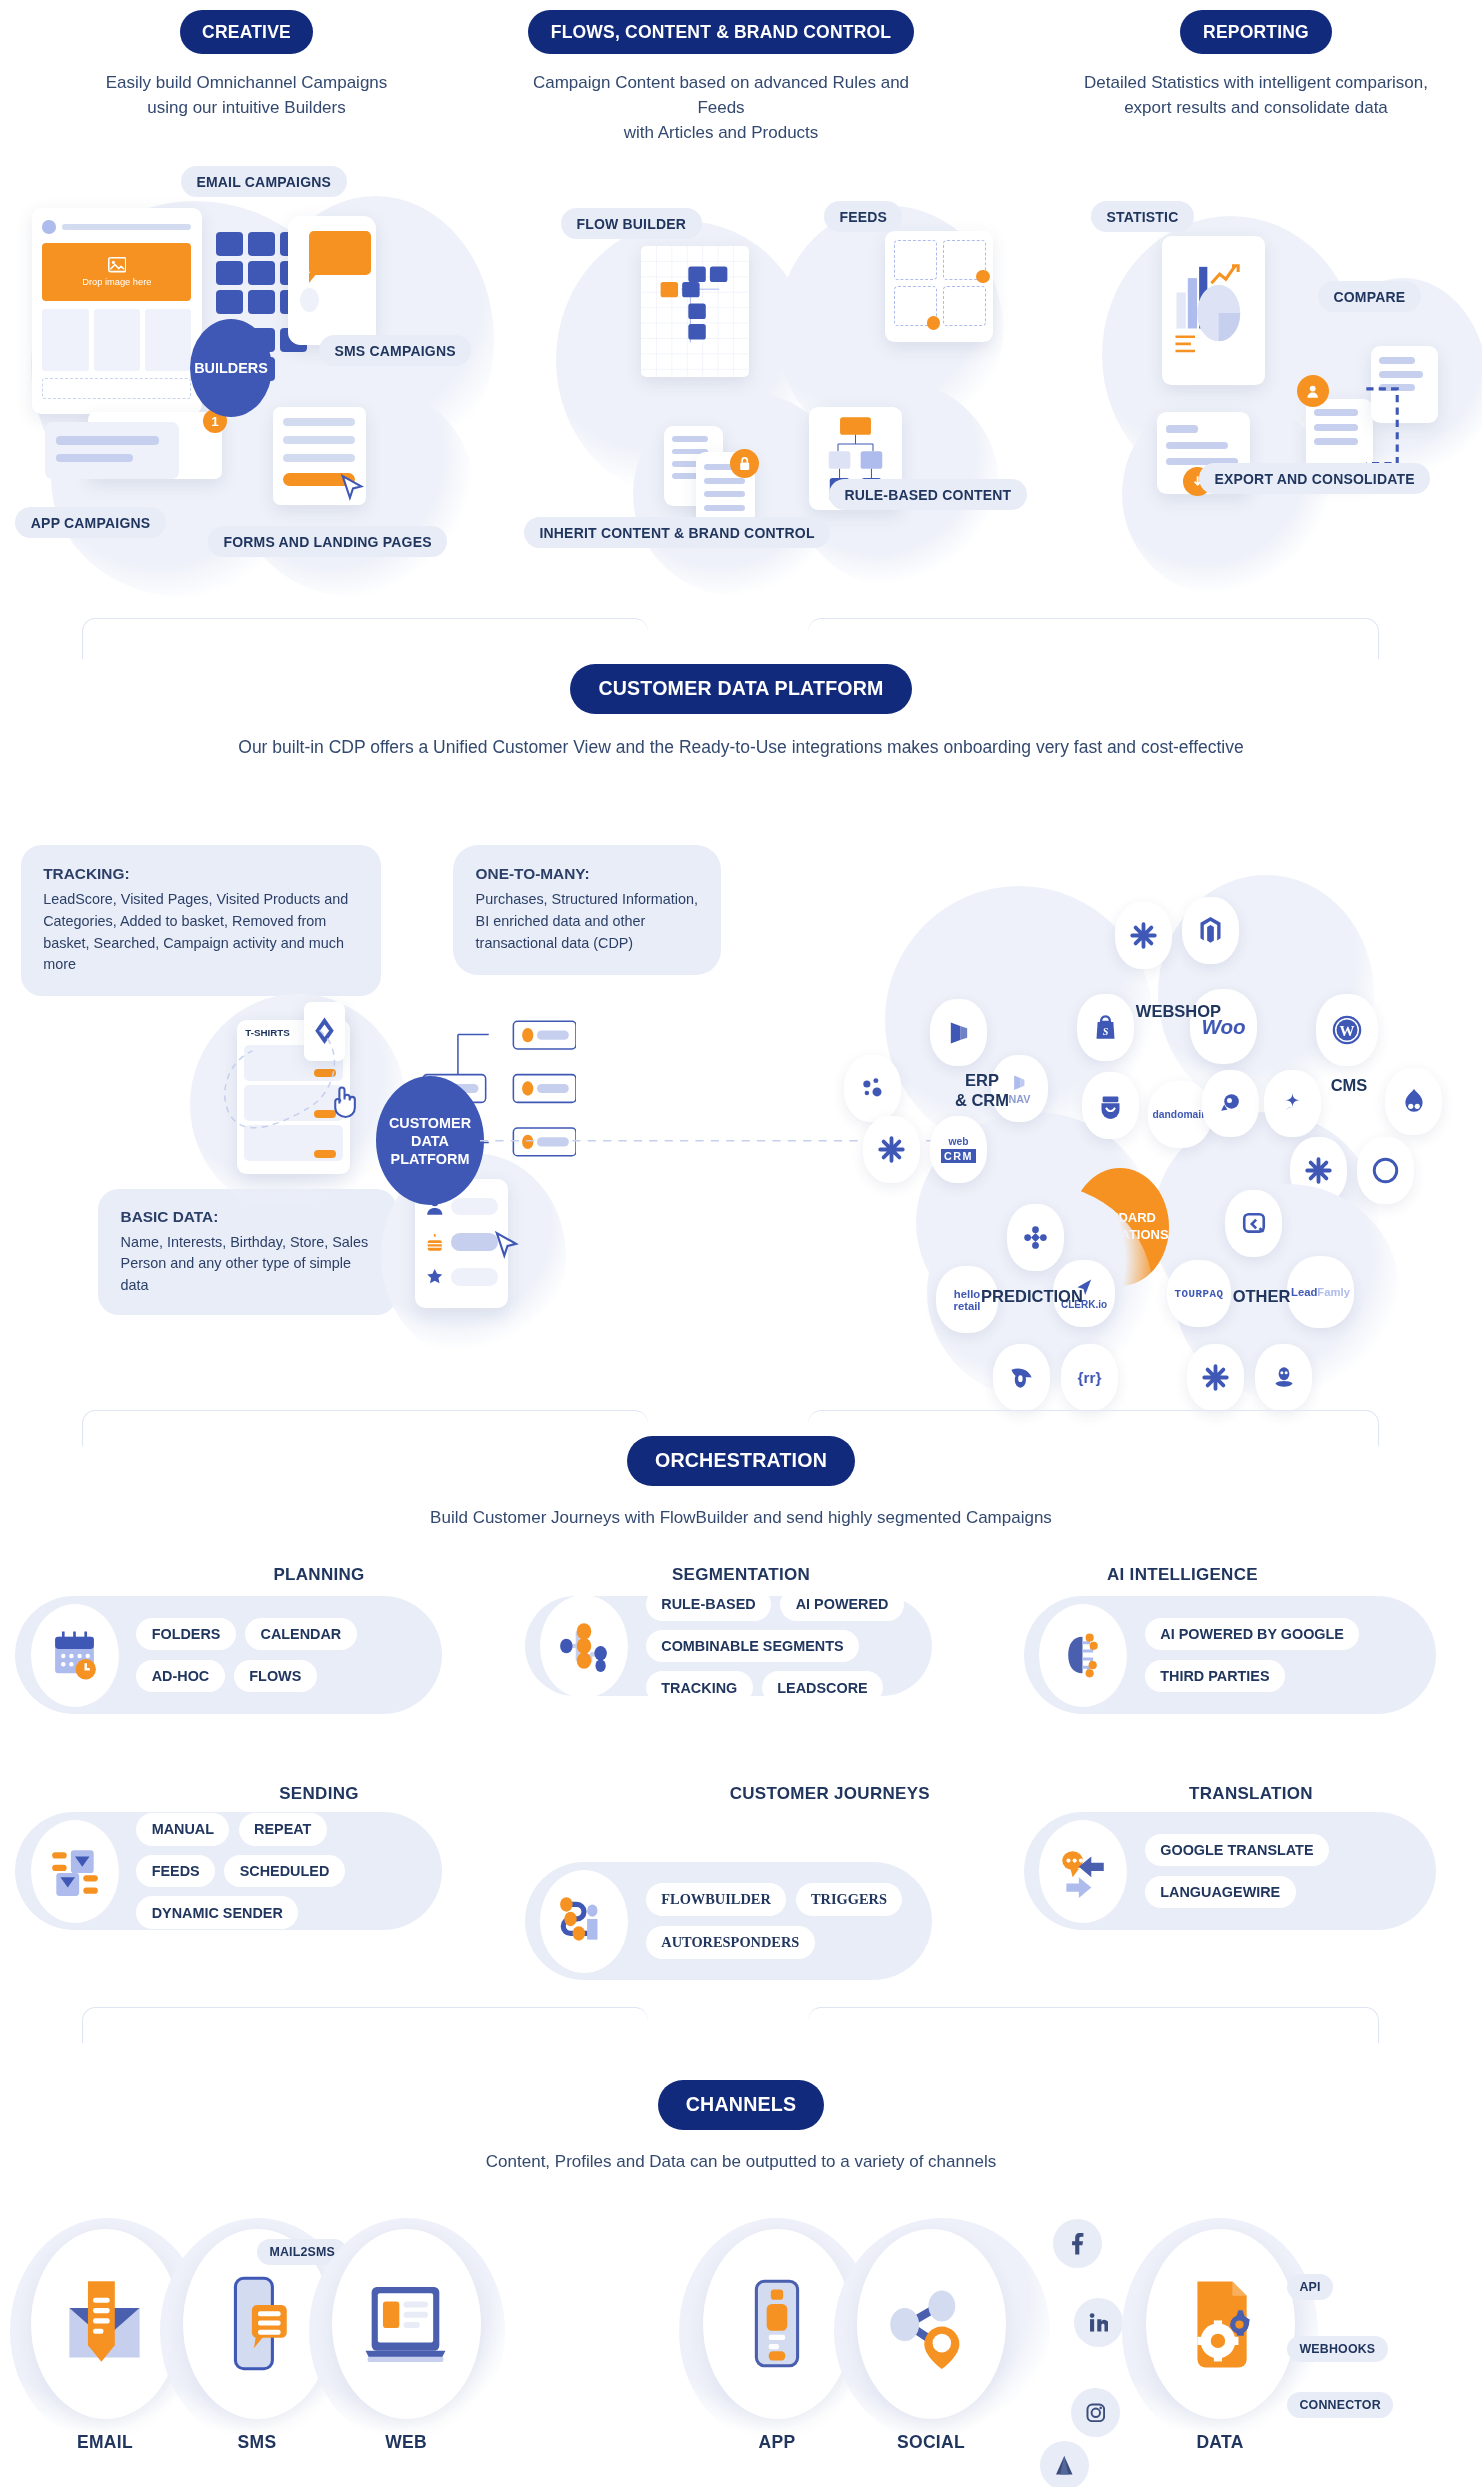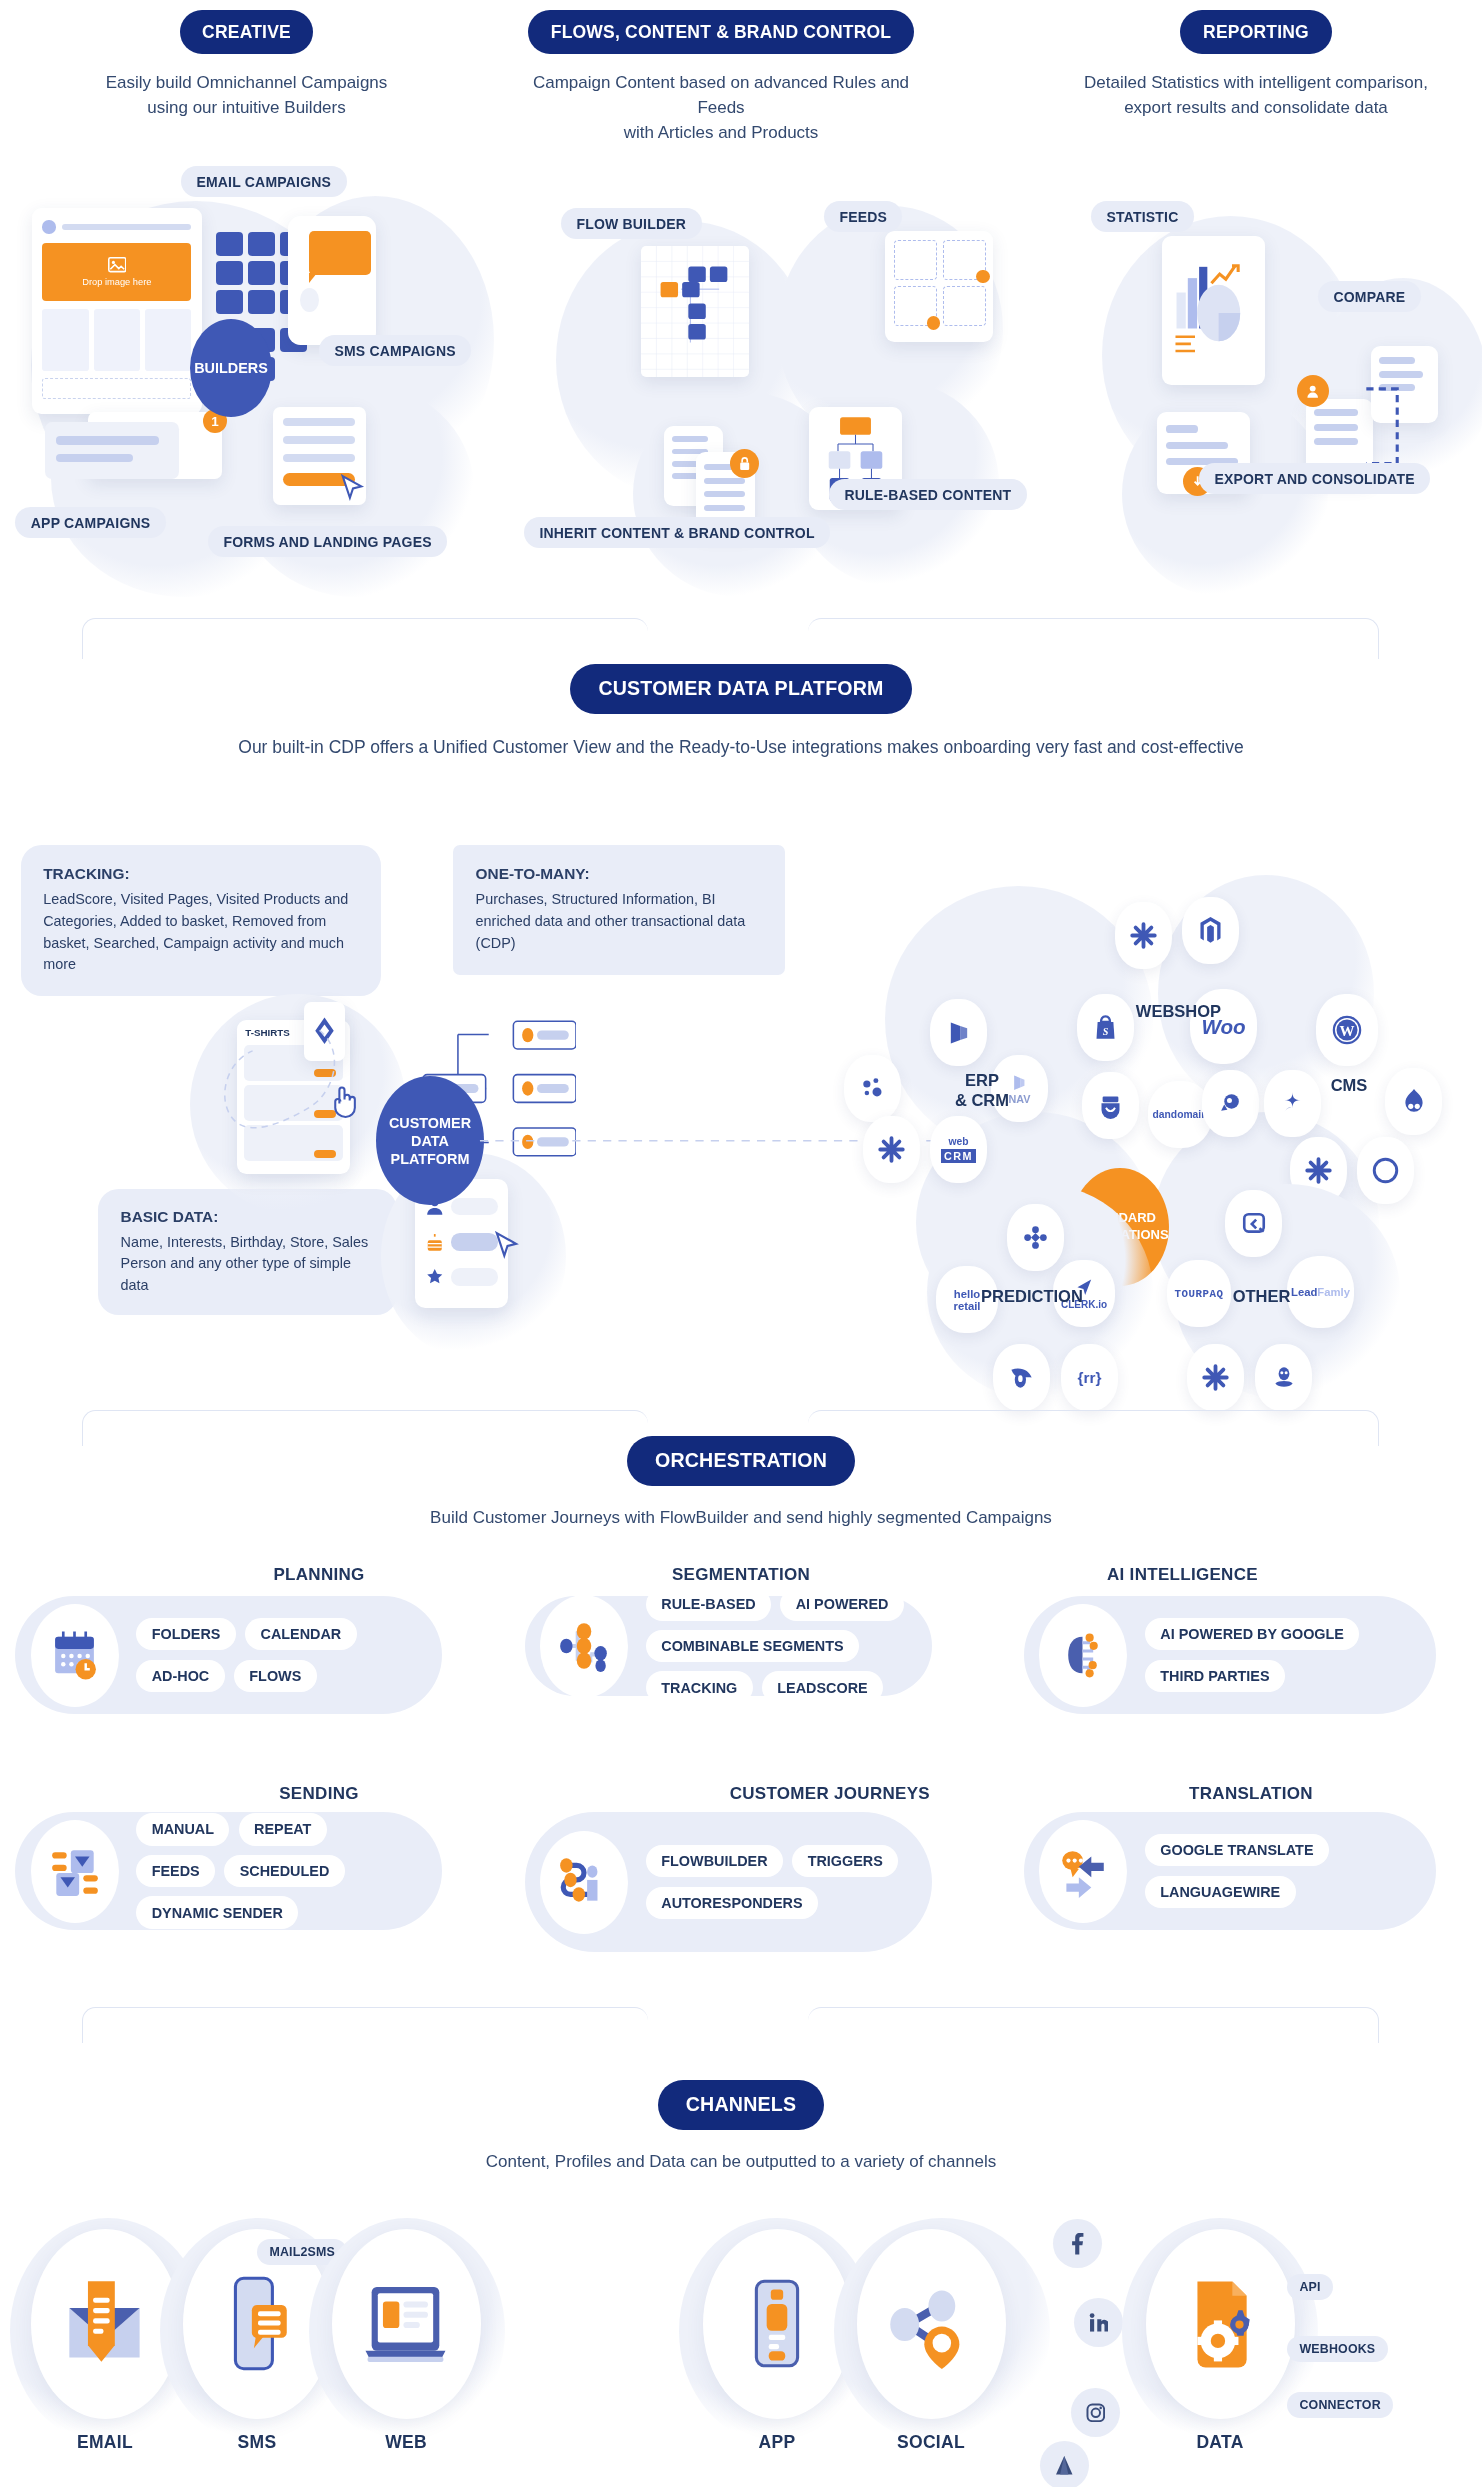--- a/index.html
+++ b/index.html
@@ -371,21 +371,21 @@
   <div class="caption" style="margin-top:21.6px;font-size:17.5px;">Our built-in CDP offers a Unified Customer View and the Ready-to-Use  integrations makes onboarding very fast and cost-effective</div>
 </div>
 
 <div style="position:absolute;left:0;top:824px;width:1482px;height:546px;">
 
   <div style="position:absolute;left:20.6px;top:20.6px;width:360px;padding:20.6px 22.6px;background:#e9edf8;border-radius:20.6px;">
     <div style="font-weight:700;font-size:15.4px;margin-bottom:6.2px;">TRACKING:</div>
     <div style="font-size:14.4px;line-height:1.5;">LeadScore, Visited Pages, Visited Products and Categories, Added to basket, Removed from basket, Searched, Campaign activity and much more</div>
   </div>
 
-  <div style="position:absolute;left:453px;top:20.6px;width:332px;padding:20.6px 22.6px;background:#e9edf8;border-radius:7px;">
+  <div style="position:absolute;left:453px;top:20.6px;width:268px;padding:20.6px 22.6px;background:#e9edf8;border-radius:25px;">
     <div style="font-weight:700;font-size:15.4px;margin-bottom:6.2px;">ONE-TO-MANY:</div>
     <div style="font-size:14.4px;line-height:1.5;">Purchases, Structured Information, BI enriched data and other transactional data (CDP)</div>
   </div>
 
   <div style="position:absolute;left:98px;top:365px;width:299px;padding:18.5px 22.6px;background:#e9edf8;border-radius:20.6px;">
     <div style="font-weight:700;font-size:15.4px;margin-bottom:6.2px;">BASIC DATA:</div>
     <div style="font-size:14.4px;line-height:1.5;">Name, Interests, Birthday, Store, Sales Person and any other type of simple data</div>
   </div>
 
   <div class="blob" style="left:190px;top:170px;width:216px;height:221px;"></div>
@@ -739,21 +739,21 @@
   <div class="chips" style="max-width:257px;">
     <span class="chip">MANUAL</span>
     <span class="chip">REPEAT</span>
     <span class="chip">FEEDS</span>
     <span class="chip">SCHEDULED</span>
     <span class="chip">DYNAMIC SENDER</span>
   </div>
 </div>
 
 <div style="position:absolute;left:580px;top:1784px;width:350px;text-align:right;" class="sec-title">CUSTOMER JOURNEYS</div>
-<div class="fcard" style="left:525px;top:1812px;width:407px;height:140px;">
+<div class="fcard" style="left:525px;top:1862px;width:407px;height:118px;font-family:Liberation Serif, serif;">
   <div class="ring">
     <svg width="56" height="54" viewBox="0 0 54 52">
       <path d="M10 10h10a7 7 0 010 14h-6a7 7 0 000 14h20" stroke="#3f58b5" stroke-width="5" fill="none"></path>
       <ellipse cx="10" cy="10" rx="6" ry="7" fill="#f59222"></ellipse>
       <ellipse cx="14" cy="24" rx="6" ry="7" fill="#f59222"></ellipse>
       <ellipse cx="22" cy="38" rx="6" ry="7" fill="#f59222"></ellipse>
       <ellipse cx="35" cy="16" rx="5" ry="6" fill="#aebced"></ellipse>
       <path d="M30 24h10v20H30z" fill="#aebced"></path>
     </svg>
   </div>

